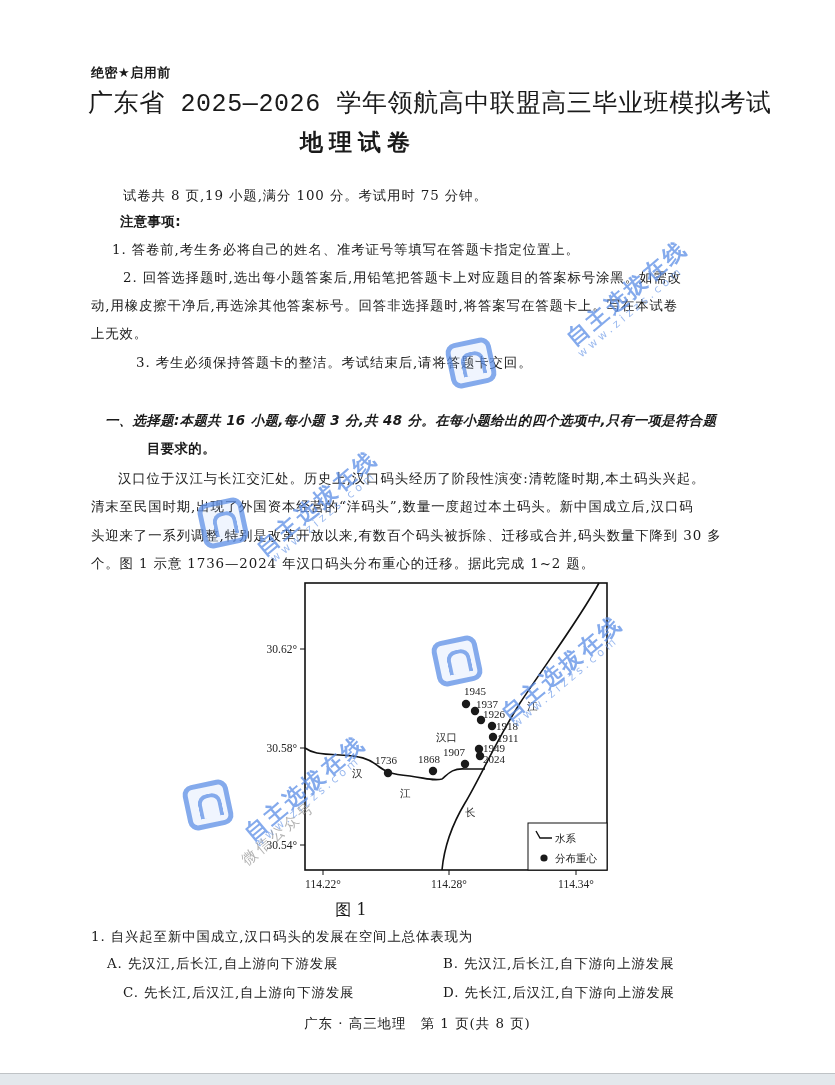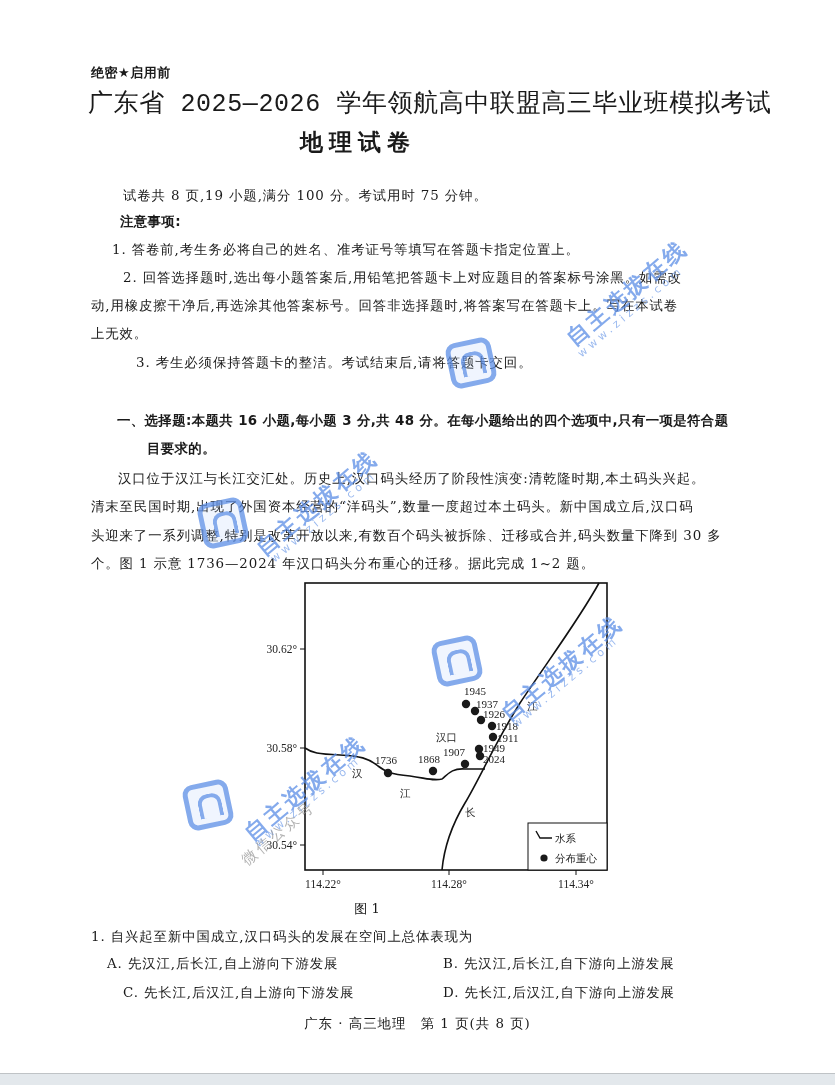--- a/index.html
+++ b/index.html
@@ -22,21 +22,21 @@
 
   .p { position: absolute; font-size: 13.4px; white-space: nowrap; letter-spacing: 0.9px; }
   .bold { font-family: "DejaVu Sans", sans-serif; font-weight: bold; letter-spacing: 0.4px; margin-left: 29px; }
 
   
   .fig { position: absolute; left: 250px; top: 578px; width: 370px; height: 340px; }
   .fig svg { position: absolute; left: 0; top: 0; }
   .tick { font-family: "Liberation Serif", serif; font-size: 11.5px; fill: #222; }
   .yr { font-family: "Liberation Serif", serif; font-size: 11px; fill: #222; }
   .cn { font-family: "DejaVu Serif", serif; font-size: 10.5px; fill: #222; }
-  .fig-cap { position: absolute; left: 16px; width: 702px; top: 900px; text-align: center; font-size: 13px; }
+  .fig-cap { position: absolute; left: 0; width: 702px; top: 900px; text-align: center; font-size: 16px; }
 
   .footer { position: absolute; left: 0; width: 835px; top: 1015px; text-align: center;
     font-size: 13.4px; letter-spacing: 1px; }
 
   
   .wm { position: absolute; pointer-events: none; opacity: 0.75; }
   .wm-logo { width: 46px; height: 46px; border-radius: 10px; border: 5px solid #5c8ee6;
     box-sizing: border-box; transform: rotate(-12deg); background: rgba(120,170,240,0.15); }
   .wm-logo::after { content: ""; position: absolute; left: 8px; top: 7px; width: 16px; height: 20px;
     border: 4px solid #5c8ee6; border-bottom: none; border-radius: 10px 10px 0 0; }
@@ -55,21 +55,21 @@
   <div class="subject">地理试卷</div>
 
   <div class="p" style="left:123px;top:187px;">试卷共 8 页,19 小题,满分 100 分。考试用时 75 分钟。</div>
   <div class="p bold" style="left:91px;top:213px;">注意事项:</div>
   <div class="p" style="left:112px;top:241px;">1. 答卷前,考生务必将自己的姓名、准考证号等填写在答题卡指定位置上。</div>
   <div class="p" style="left:123px;top:269px;">2. 回答选择题时,选出每小题答案后,用铅笔把答题卡上对应题目的答案标号涂黑。如需改</div>
   <div class="p" style="left:91px;top:297px;">动,用橡皮擦干净后,再选涂其他答案标号。回答非选择题时,将答案写在答题卡上。写在本试卷</div>
   <div class="p" style="left:91px;top:325px;">上无效。</div>
   <div class="p" style="left:136px;top:354px;">3. 考生必须保持答题卡的整洁。考试结束后,请将答题卡交回。</div>
 
-  <div class="p bold" style="left:88px;top:412px;">一、选择题:本题共 16 小题,每小题 3 分,共 48 分。在每小题给出的四个选项中,只有一项是符合题</div>
+  <div class="p bold" style="left:76px;top:412px;font-style:italic;">一、选择题:本题共 16 小题,每小题 3 分,共 48 分。在每小题给出的四个选项中,只有一项是符合题</div>
   <div class="p bold" style="left:118px;top:440px;">目要求的。</div>
 
   <div class="p" style="left:118px;top:470px;">汉口位于汉江与长江交汇处。历史上,汉口码头经历了阶段性演变:清乾隆时期,本土码头兴起。</div>
   <div class="p" style="left:91px;top:498px;">清末至民国时期,出现了外国资本经营的“洋码头”,数量一度超过本土码头。新中国成立后,汉口码</div>
   <div class="p" style="left:91px;top:527px;">头迎来了一系列调整,特别是改革开放以来,有数百个码头被拆除、迁移或合并,码头数量下降到 30 多</div>
   <div class="p" style="left:91px;top:555px;">个。图 1 示意 1736—2024 年汉口码头分布重心的迁移。据此完成 1~2 题。</div>
 
   <div class="fig">
     <svg width="370" height="340" viewBox="0 0 370 340" xmlns="http://www.w3.org/2000/svg">
 

